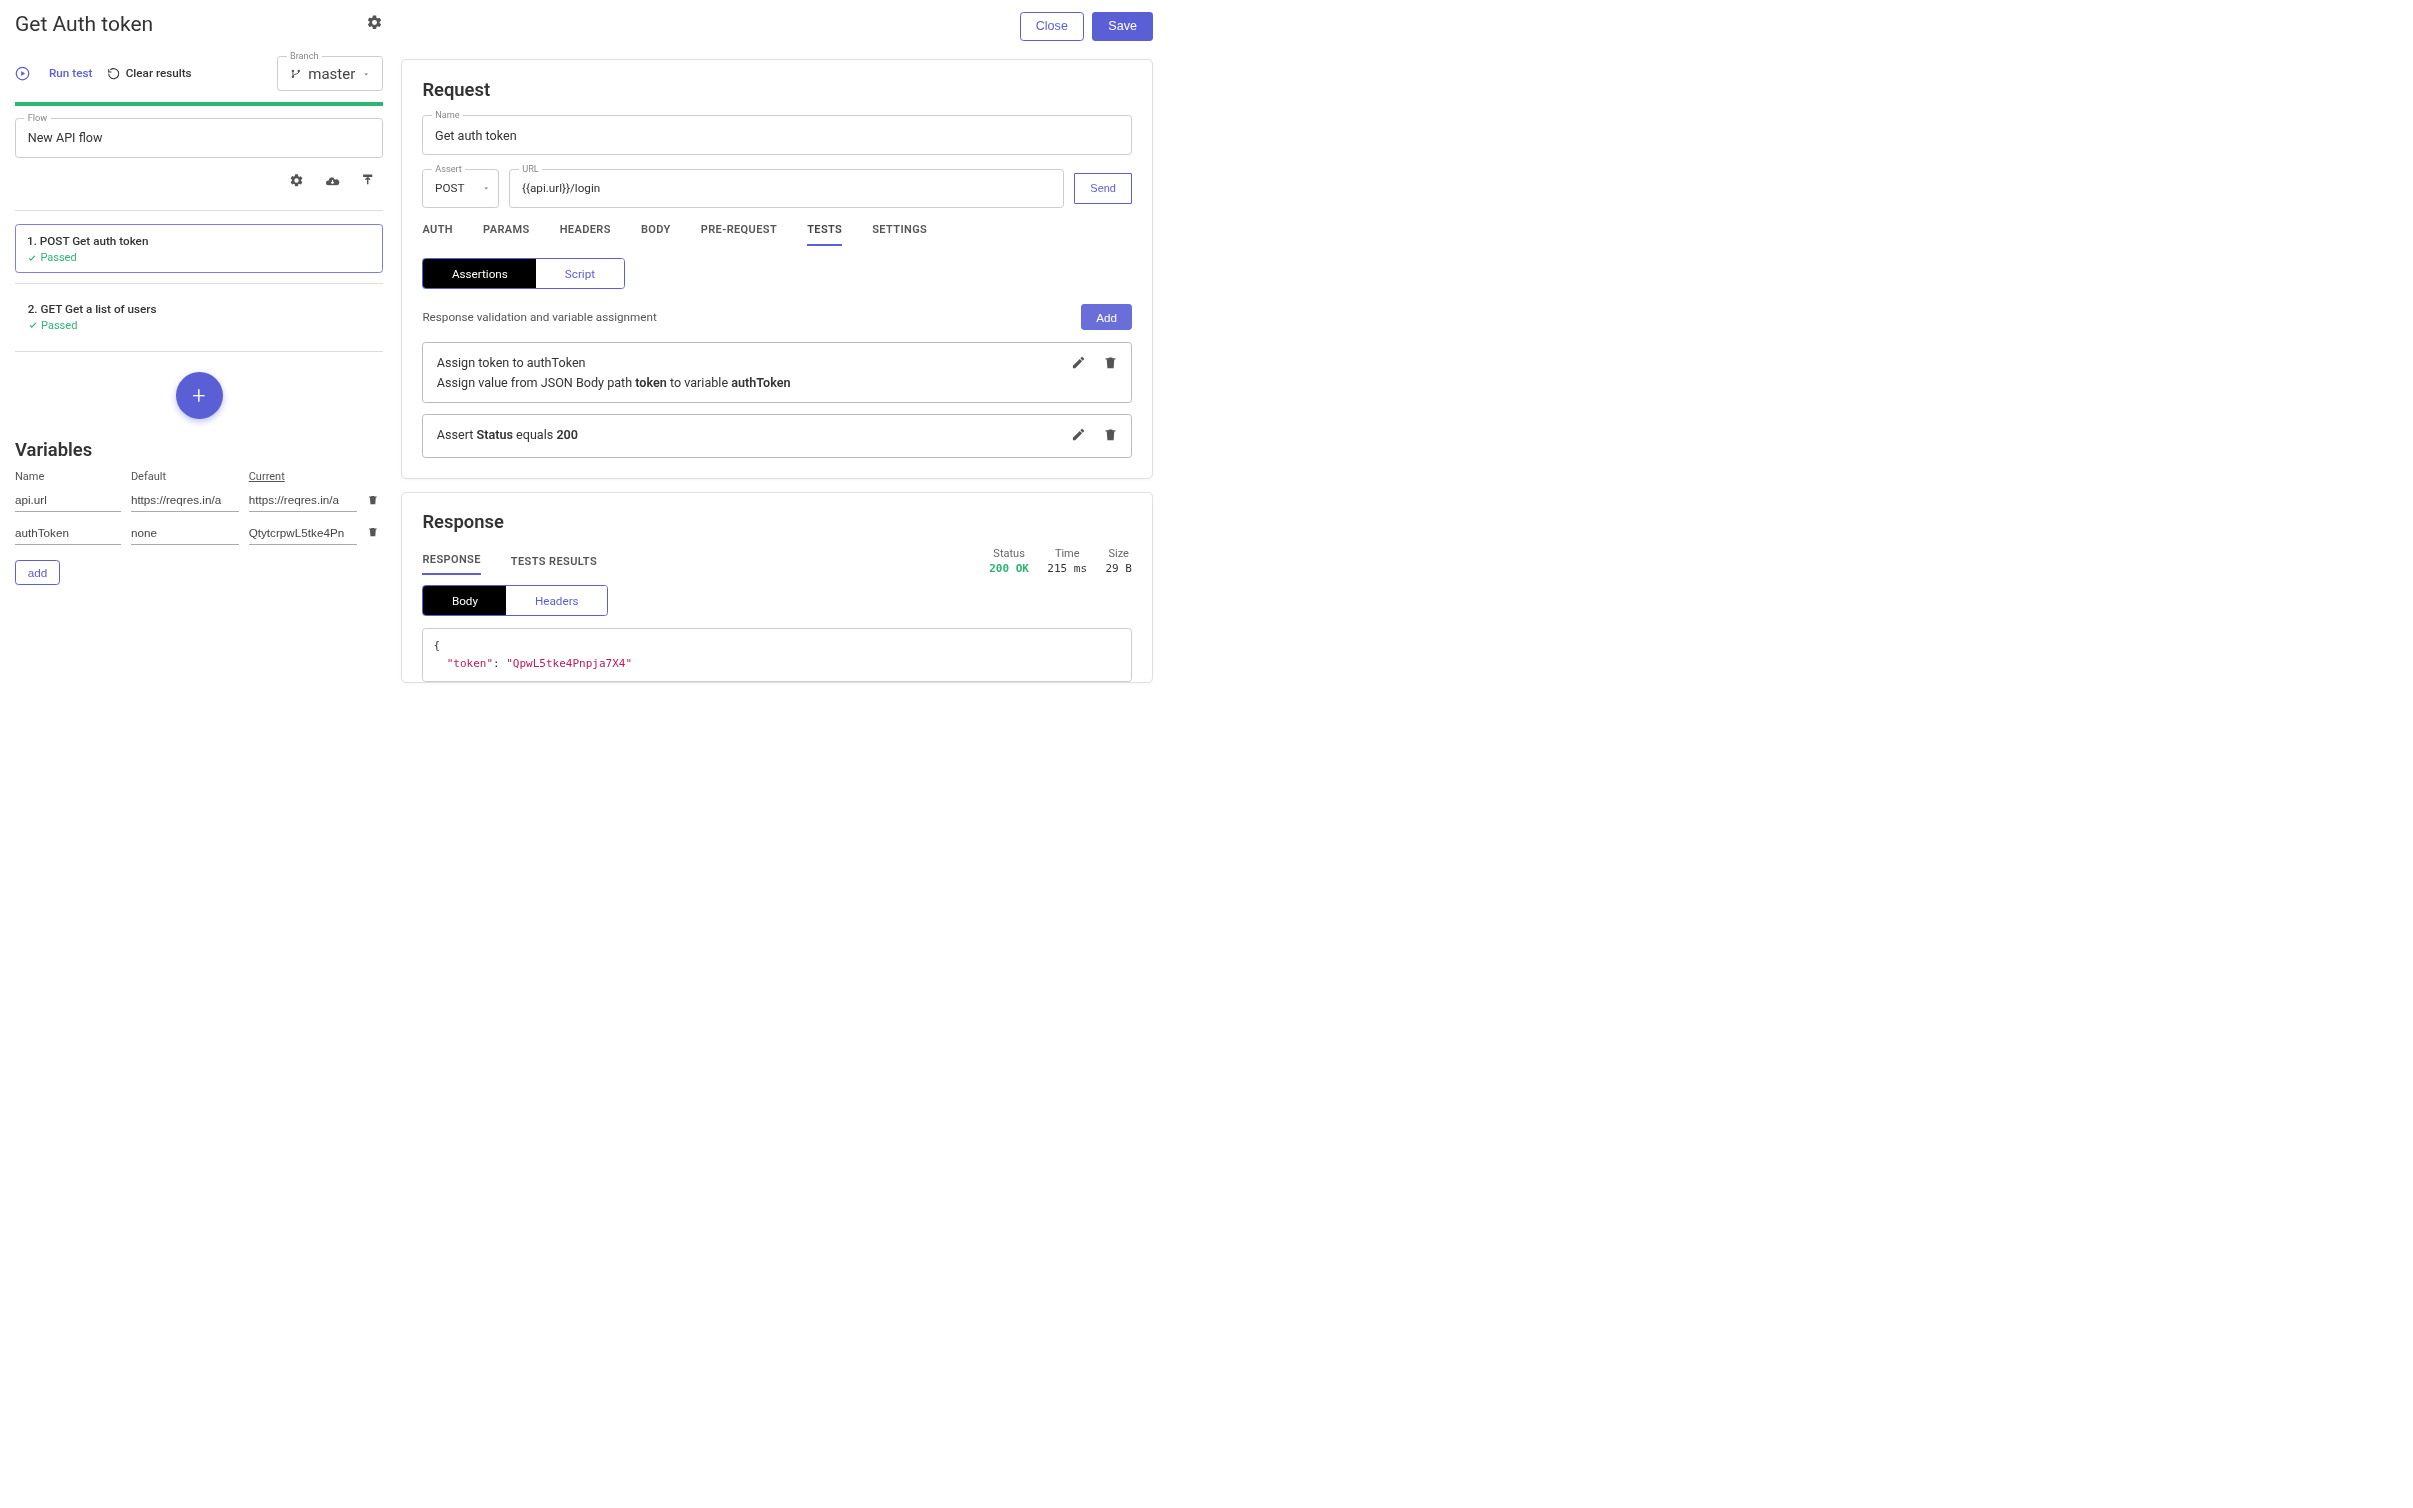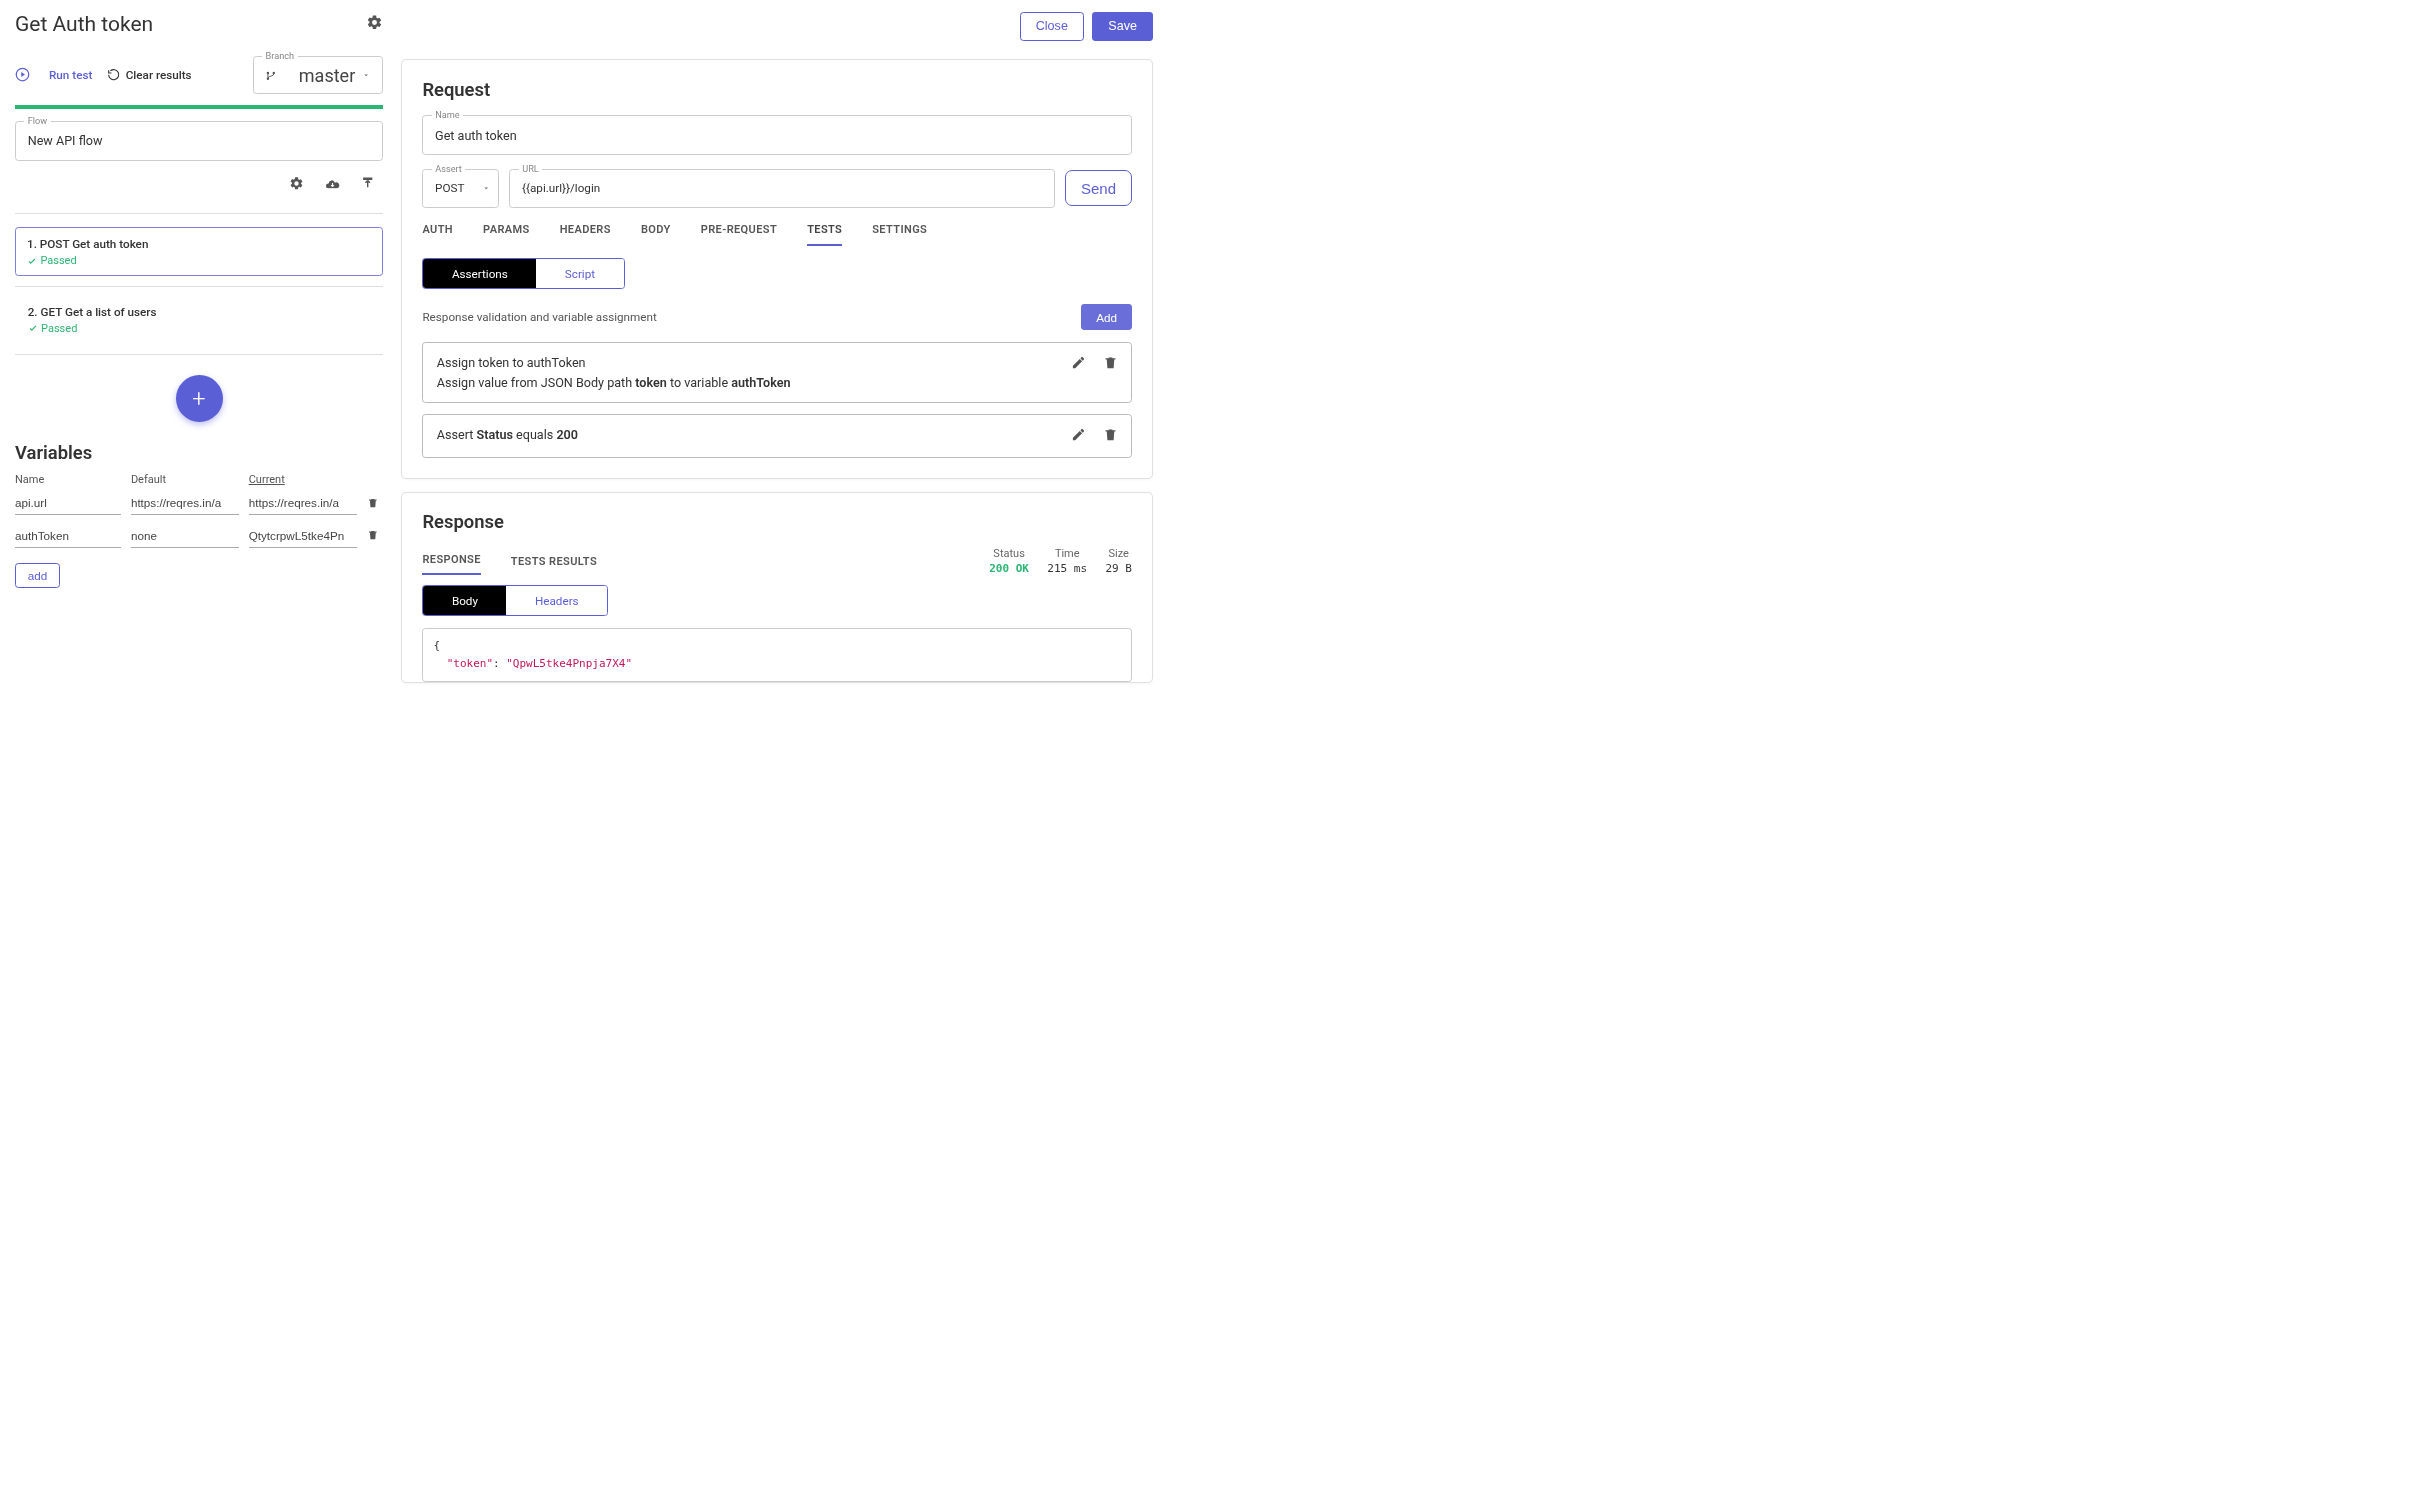--- a/index.html
+++ b/index.html
@@ -15,21 +15,21 @@
 .top-buttons { display: flex; gap: 8.4px; justify-content: flex-end; margin-bottom: 18.4px; }
 .btn { border-radius: 3.4px; padding: 6.7px 15px; font-size: 12.6px; cursor: pointer; border: 0.8px solid transparent; }
 .btn-outline { border-color: #5b5fd6; color: #5b5fd6; background: #fff; }
 .btn-primary { background: #5b5fd6; color: #fff; }
 
 .action-row { display: flex; align-items: center; gap: 15px; margin-bottom: 11.7px; }
 .run-test { display: flex; align-items: center; gap: 19px; color: #5b5fd6; font-weight: 500; cursor: pointer; }
 .clear-results { display: flex; align-items: center; gap: 5px; color: #333; font-weight: 500; cursor: pointer; }
 .branch-wrap { margin-left: auto; position: relative; border: 0.8px solid #ccc; border-radius: 3.4px; padding: 8.4px 11.7px 6.7px 11.7px; display: flex; align-items: center; gap: 6.7px; }
 .branch-label { position: absolute; top: -6.7px; left: 8.4px; background: #fff; padding: 0 3.4px; font-size: 9.2px; color: #888; }
-.branch-val { font-size: 18px; color: #444; margin-left: 15px; }
+.branch-val { font-size: 15px; color: #444; }
 
 .green-bar { height: 3.4px; background: #2bb673; margin-bottom: 11.7px; }
 
 .flow-box { position: relative; border: 0.8px solid #ccc; border-radius: 3.4px; padding: 11.7px 11.7px; margin-bottom: 11.7px; }
 .flow-label { position: absolute; top: -6.7px; left: 8.4px; background: #fff; padding: 0 3.4px; font-size: 9.2px; color: #888; }
 .flow-val { font-size: 12.6px; color: #333; }
 
 .icon-row { display: flex; justify-content: flex-end; gap: 20px; padding: 3.4px 8.4px 11.7px 0; }
 .small-icon { color: #555; cursor: pointer; }
 
@@ -58,21 +58,21 @@
 
 .panel { background: #fff; border: 0.8px solid #e0e0e0; border-radius: 5px; padding: 18.4px 20px 8.4px 20px; margin-bottom: 13.4px; box-shadow: 0 0.8px 2.5px rgba(0,0,0,.04); }
 .panel-title { font-size: 18.4px; font-weight: 600; color: #333; margin-bottom: 15px; }
 .field-wrap { position: relative; border: 0.8px solid #ccc; border-radius: 3.4px; padding: 11.7px; margin-bottom: 13.4px; }
 .field-label { position: absolute; top: -6.7px; left: 8.4px; background: #fff; padding: 0 3.4px; font-size: 9.2px; color: #888; }
 .field-val { font-size: 12.6px; color: #333; width: 100%; }
 
 .method-row { display: flex; gap: 10px; align-items: center; margin-bottom: 15px; }
 .method-box { position: relative; border: 0.8px solid #ccc; border-radius: 3.4px; padding: 11.7px 30px 11.7px 11.7px; min-width: 77px; cursor: pointer; }
 .url-box { position: relative; border: 0.8px solid #ccc; border-radius: 3.4px; padding: 11.7px; flex: 1; }
-.send-btn { border: 0.8px solid #5b5fd6; color: #5b5fd6; background: #fff; border-radius: 7px; padding: 8.4px 15px; font-size: 15px; cursor: pointer; }
+.send-btn { border: 0.8px solid #5b5fd6; color: #5b5fd6; background: #fff; border-radius: 1px; padding: 8.4px 15px; font-size: 11px; cursor: pointer; }
 .caret { position: absolute; right: 8.4px; top: 50%; transform: translateY(-50%); color: #666; }
 
 .tabs { display: flex; gap: 30px; margin-bottom: 11.7px; }
 .tab { font-size: 11px; font-weight: 600; letter-spacing: 0.4px; color: #555; padding-bottom: 8.4px; cursor: pointer; }
 .tab.active { color: #444; border-bottom: 2.5px solid #5b5fd6; }
 
 .pill-group { display: inline-flex; border: 0.8px solid #5b5fd6; border-radius: 3.4px; overflow: hidden; margin-bottom: 15px; }
 .pill { padding: 7.5px 28.5px; font-size: 11.7px; cursor: pointer; }
 .pill.active { background: #000000; color: #fff; }
 .pill.inactive { background: #fff; color: #5b5fd6; }

